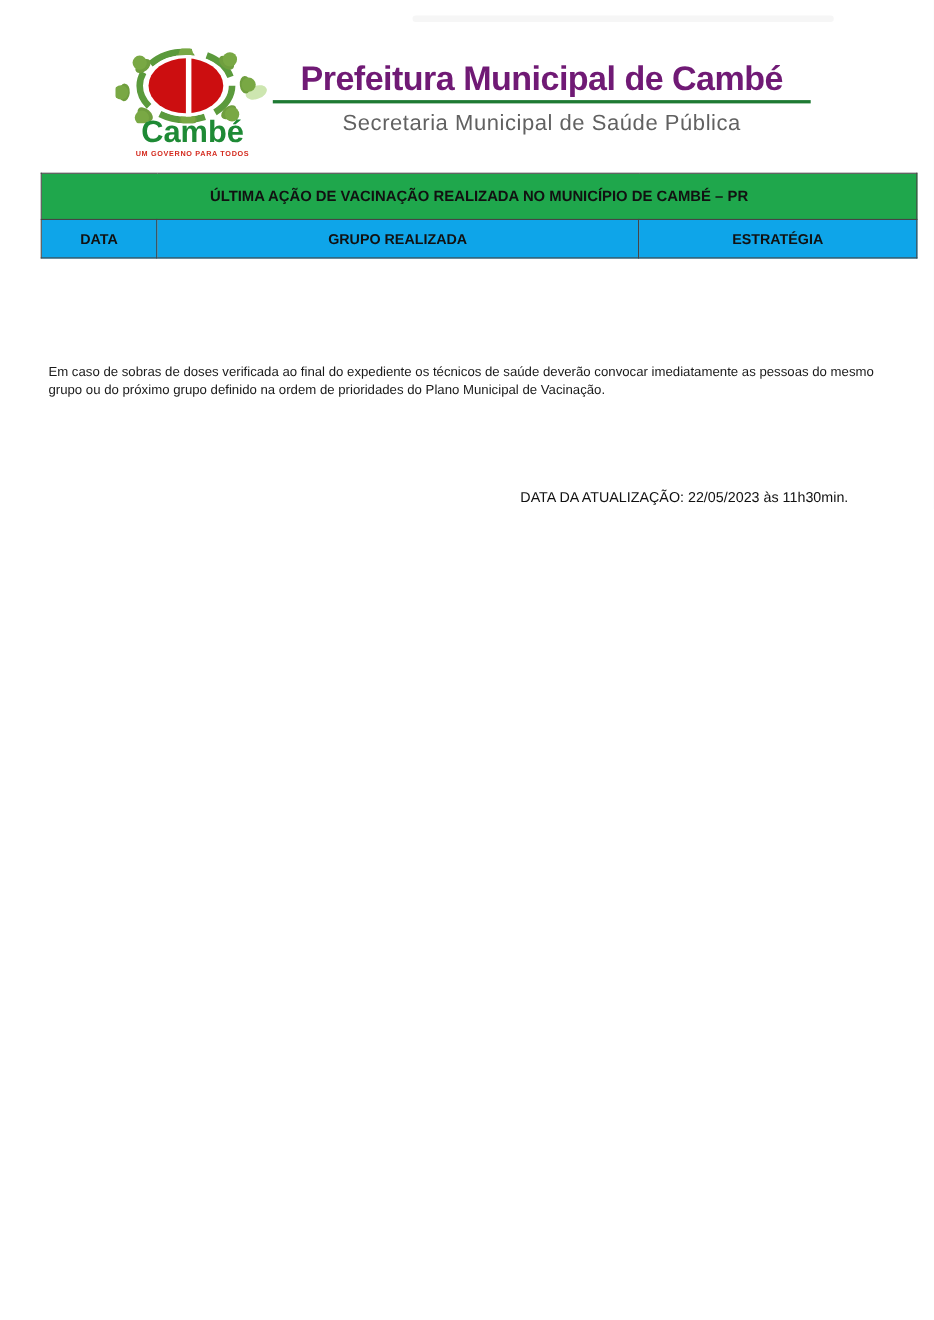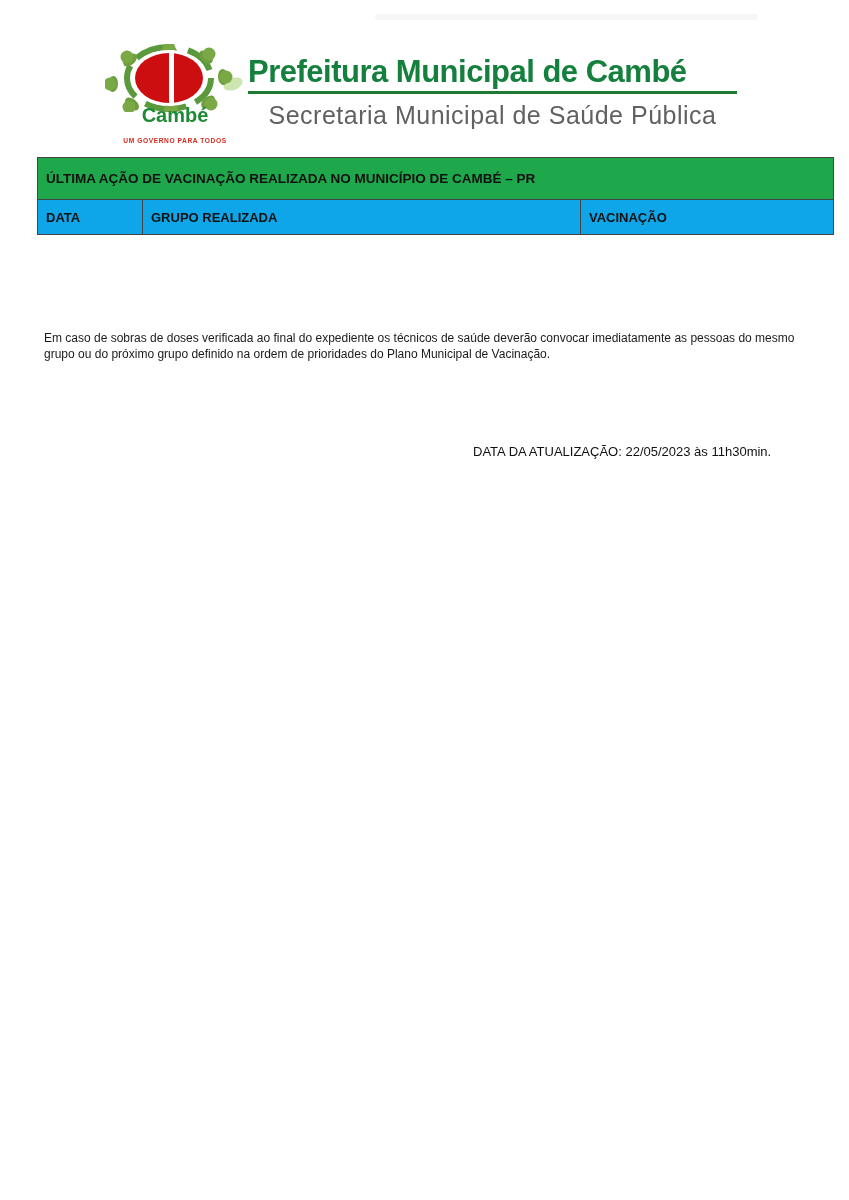--- a/index.html
+++ b/index.html
@@ -15,51 +15,51 @@
   .scan-streak{
     position:absolute;left:375px;top:14px;width:383px;height:6px;
     background:#f6f6f6;border-radius:3px;
   }
   
   .logo-wrap{position:absolute;left:105px;top:44px;width:140px;height:108px;}
   .logo-emblem{position:absolute;left:0;top:0;width:140px;height:68px;}
   .logo-name{
     position:absolute;left:0;top:60px;width:140px;
     text-align:center;
-    font-size:20px;font-weight:bold;
+    font-size:28px;font-weight:bold;
     color:#1e8a35;letter-spacing:0px;
   }
   .logo-tagline{
     position:absolute;left:0;top:93px;width:140px;
     text-align:center;
     font-size:6.6px;font-weight:bold;
     color:#d42a1e;letter-spacing:0.6px;white-space:nowrap;
   }
   .title-block{position:absolute;left:248px;top:55px;width:489px;}
   .main-title{
-    font-size:31px;font-weight:bold;color:#15803d;
-    letter-spacing:-0.5px;white-space:nowrap;line-height:34px;
+    font-size:31px;font-weight:bold;color:#701a75;
+    letter-spacing:-0.5px;white-space:nowrap;line-height:34px;text-align:center;
   }
   .title-underline{
     margin-top:2px;width:489px;height:3px;background:#1e7a33;
   }
   .subtitle{
     margin-top:7px;text-align:center;
-    font-size:25px;color:#616161;letter-spacing:0.5px;white-space:nowrap;
+    font-size:20px;color:#616161;letter-spacing:0.5px;white-space:nowrap;
   }
   
   .vac-table{
     position:absolute;left:37px;top:157px;width:796px;
     border-collapse:collapse;table-layout:fixed;
   }
   .vac-table td,.vac-table th{
     border:1.5px solid #454545;
     font-family:"Liberation Sans","DejaVu Sans",sans-serif;
     color:#111;
-    text-align:left;vertical-align:middle;
+    text-align:center;vertical-align:middle;
     padding:2px 8px;
   }
   .banner-cell{
     height:37px;
     background:#1fa74c;
     font-size:13.5px;font-weight:bold;color:#0d0d0d;
   }
   .col-header{
     height:30px;
     background:#0ea5e9;
@@ -136,21 +136,21 @@
       <col class="col-grupo">
       <col class="col-estrategia">
     </colgroup>
     <tbody>
       <tr>
         <td class="banner-cell" colspan="3">ÚLTIMA AÇÃO DE VACINAÇÃO REALIZADA NO MUNICÍPIO DE CAMBÉ – PR</td>
       </tr>
       <tr>
         <td class="col-header">DATA</td>
         <td class="col-header">GRUPO REALIZADA</td>
-        <td class="col-header">VACINAÇÃO</td>
+        <td class="col-header">ESTRATÉGIA</td>
       </tr>
     </tbody>
   </table>
 
   <div class="note">Em caso de sobras de doses verificada ao final do expediente os técnicos de saúde deverão convocar imediatamente as pessoas do mesmo grupo ou do próximo grupo definido na ordem de prioridades do Plano Municipal de Vacinação.</div>
 
   <div class="update-line">DATA DA ATUALIZAÇÃO: 22/05/2023 às 11h30min.</div>
 
 </div>
 

